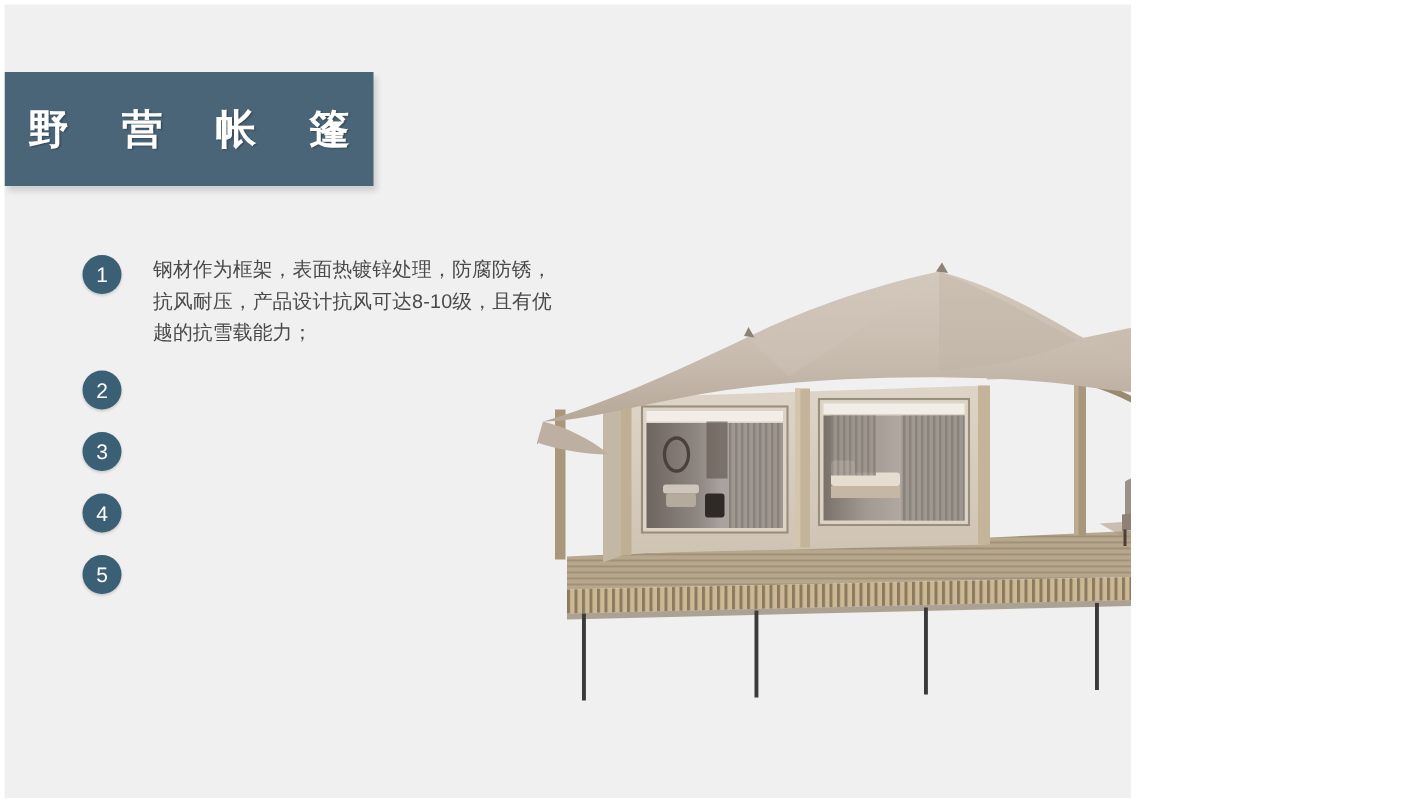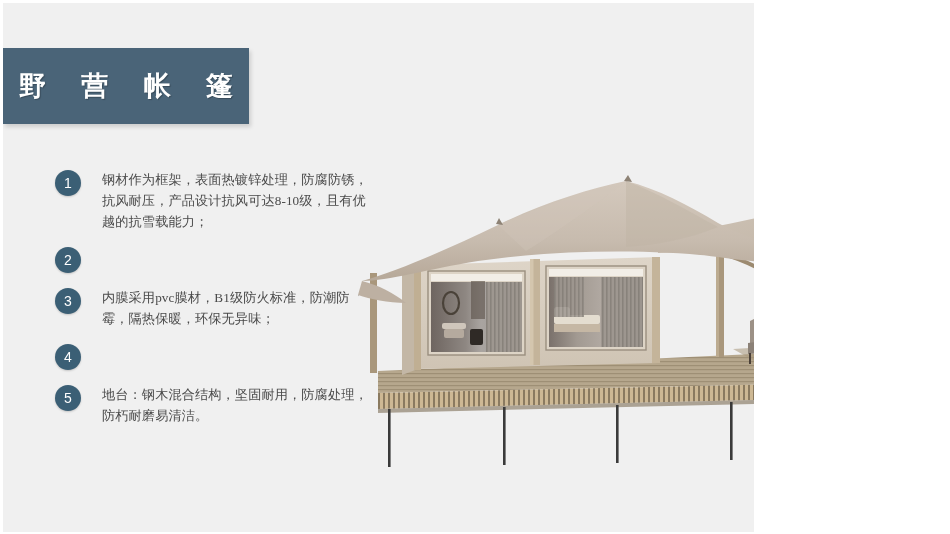--- a/index.html
+++ b/index.html
@@ -70,21 +70,21 @@
     text-align: center;
     font-weight: normal;
     margin-top: 1px;
     box-shadow: 0 1px 2px rgba(0,0,0,0.18);
   }
   .feature-text {
     margin-left: 21px;
     color: #4a4a4a;
     font-size: 13.2px;
     line-height: 21px;
-    font-family: Liberation Serif, serif;
+    font-family: Liberation Sans, sans-serif;
     letter-spacing: 0.1px;
   }
 
   
   #tent-figure {
     position: absolute;
     left: 355px;
     top: 150px;
     width: 595px;
     height: 320px;
@@ -139,30 +139,28 @@
       <div class="feature-badge">1</div>
       <div class="feature-text">钢材作为框架，表面热镀锌处理，防腐防锈，抗风耐压，产品设计抗风可达8-10级，且有优越的抗雪载能力；</div>
     </div>
 
     <div class="feature-item">
       <div class="feature-badge">2</div>
     </div>
 
     <div class="feature-item">
       <div class="feature-badge">3</div>
-      <div class="feature-text">内膜采用pvc膜材，B1级防火标准，防潮防霉，隔热保暖，环保无异味；</div>
     </div>
 
     <div class="feature-item">
       <div class="feature-badge">4</div>
     </div>
 
     <div class="feature-item">
       <div class="feature-badge">5</div>
-      <div class="feature-text">地台：钢木混合结构，坚固耐用，防腐处理，防朽耐磨易清洁。</div>
     </div>
 
   </div>
 
   <div id="tent-figure">
     <svg width="595" height="320" viewBox="0 0 595 320">
       <defs>
         <linearGradient id="roofGrad" x1="0" y1="0" x2="0" y2="1">
           <stop offset="0%" stop-color="#d4c9bd"></stop>
           <stop offset="60%" stop-color="#c7bbae"></stop>

